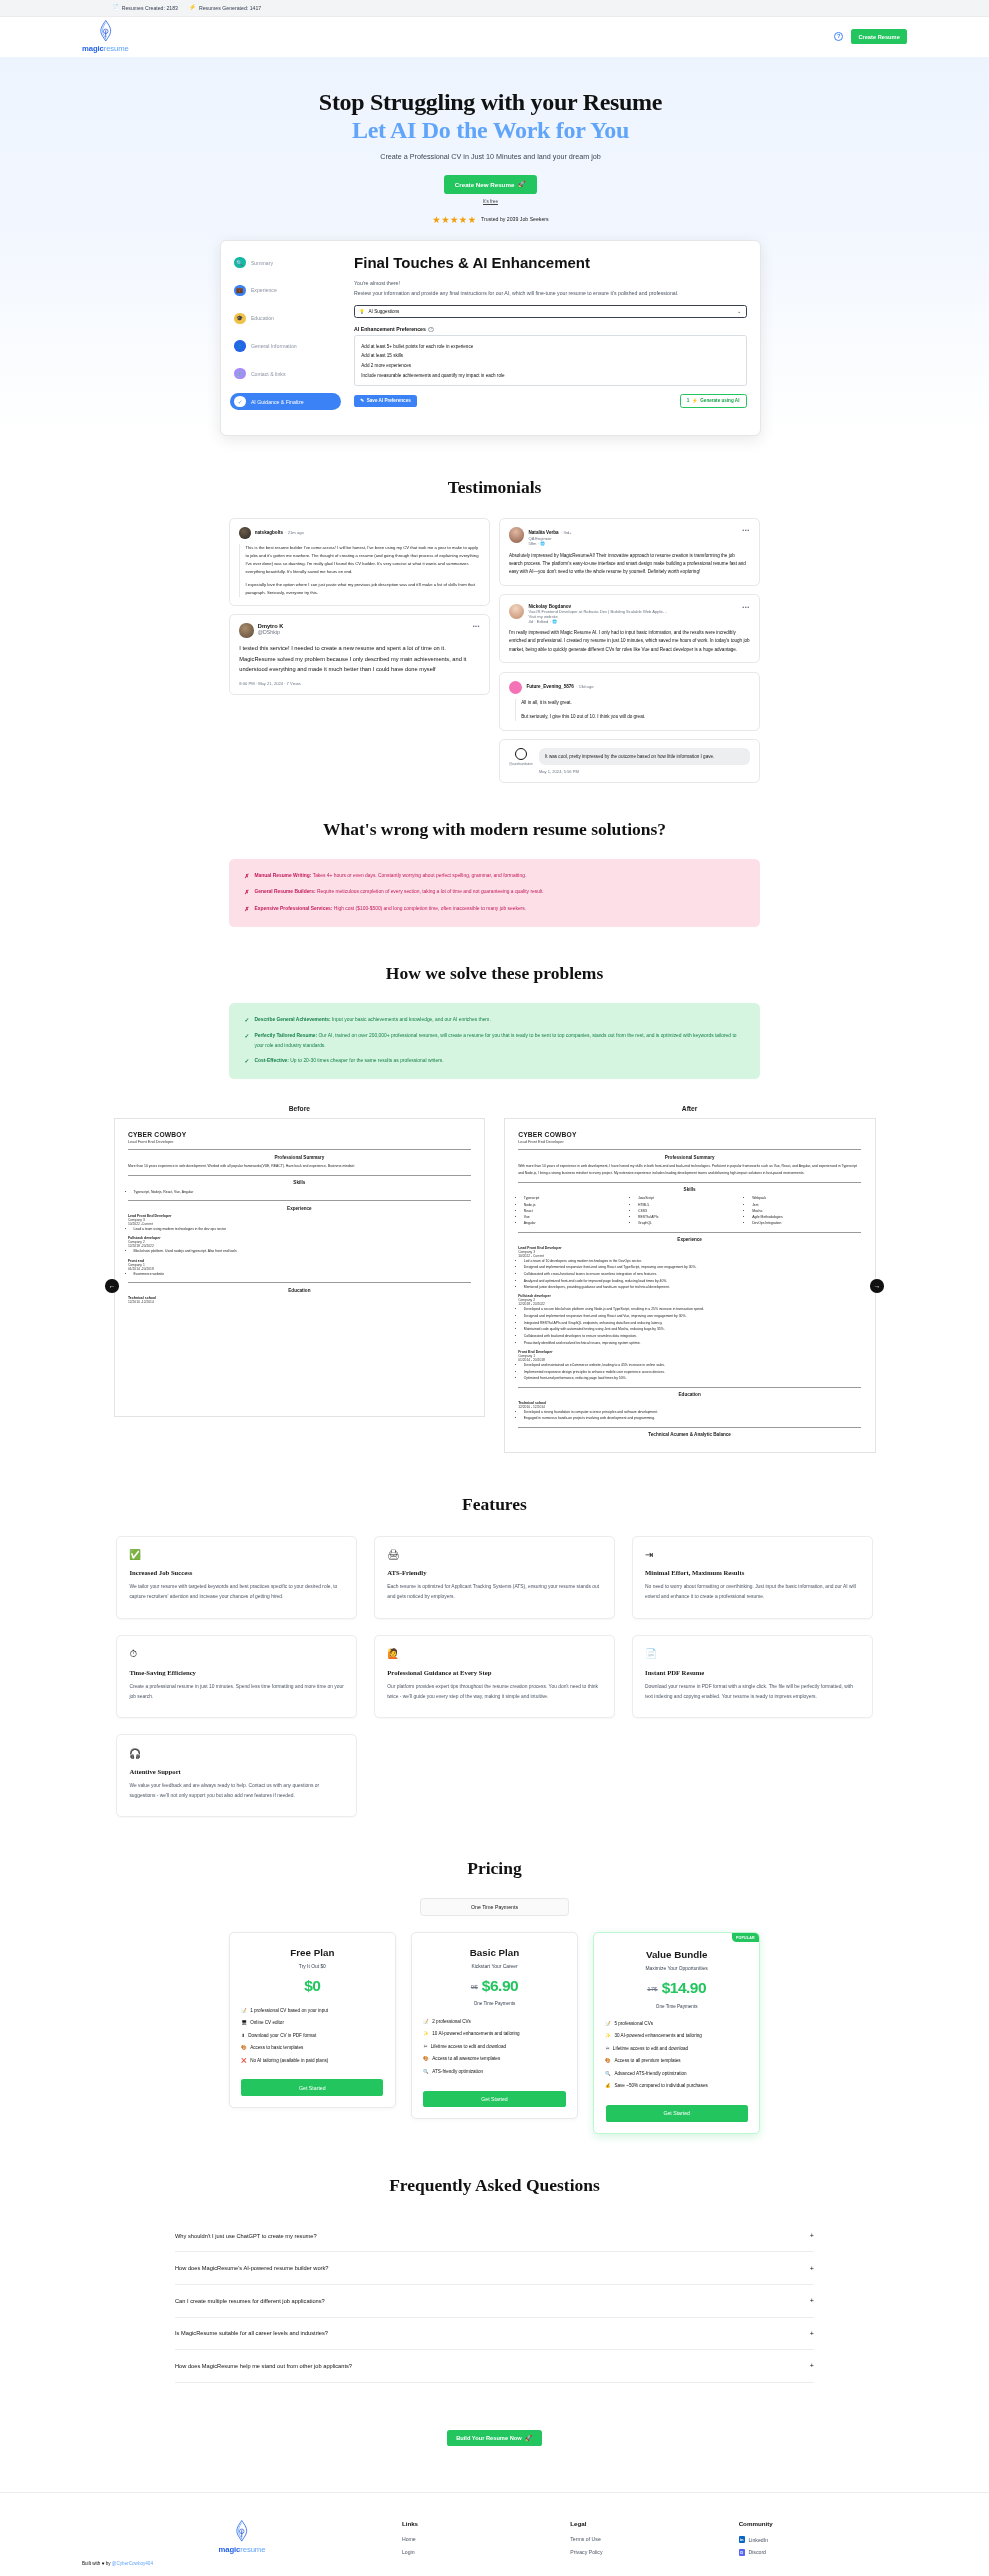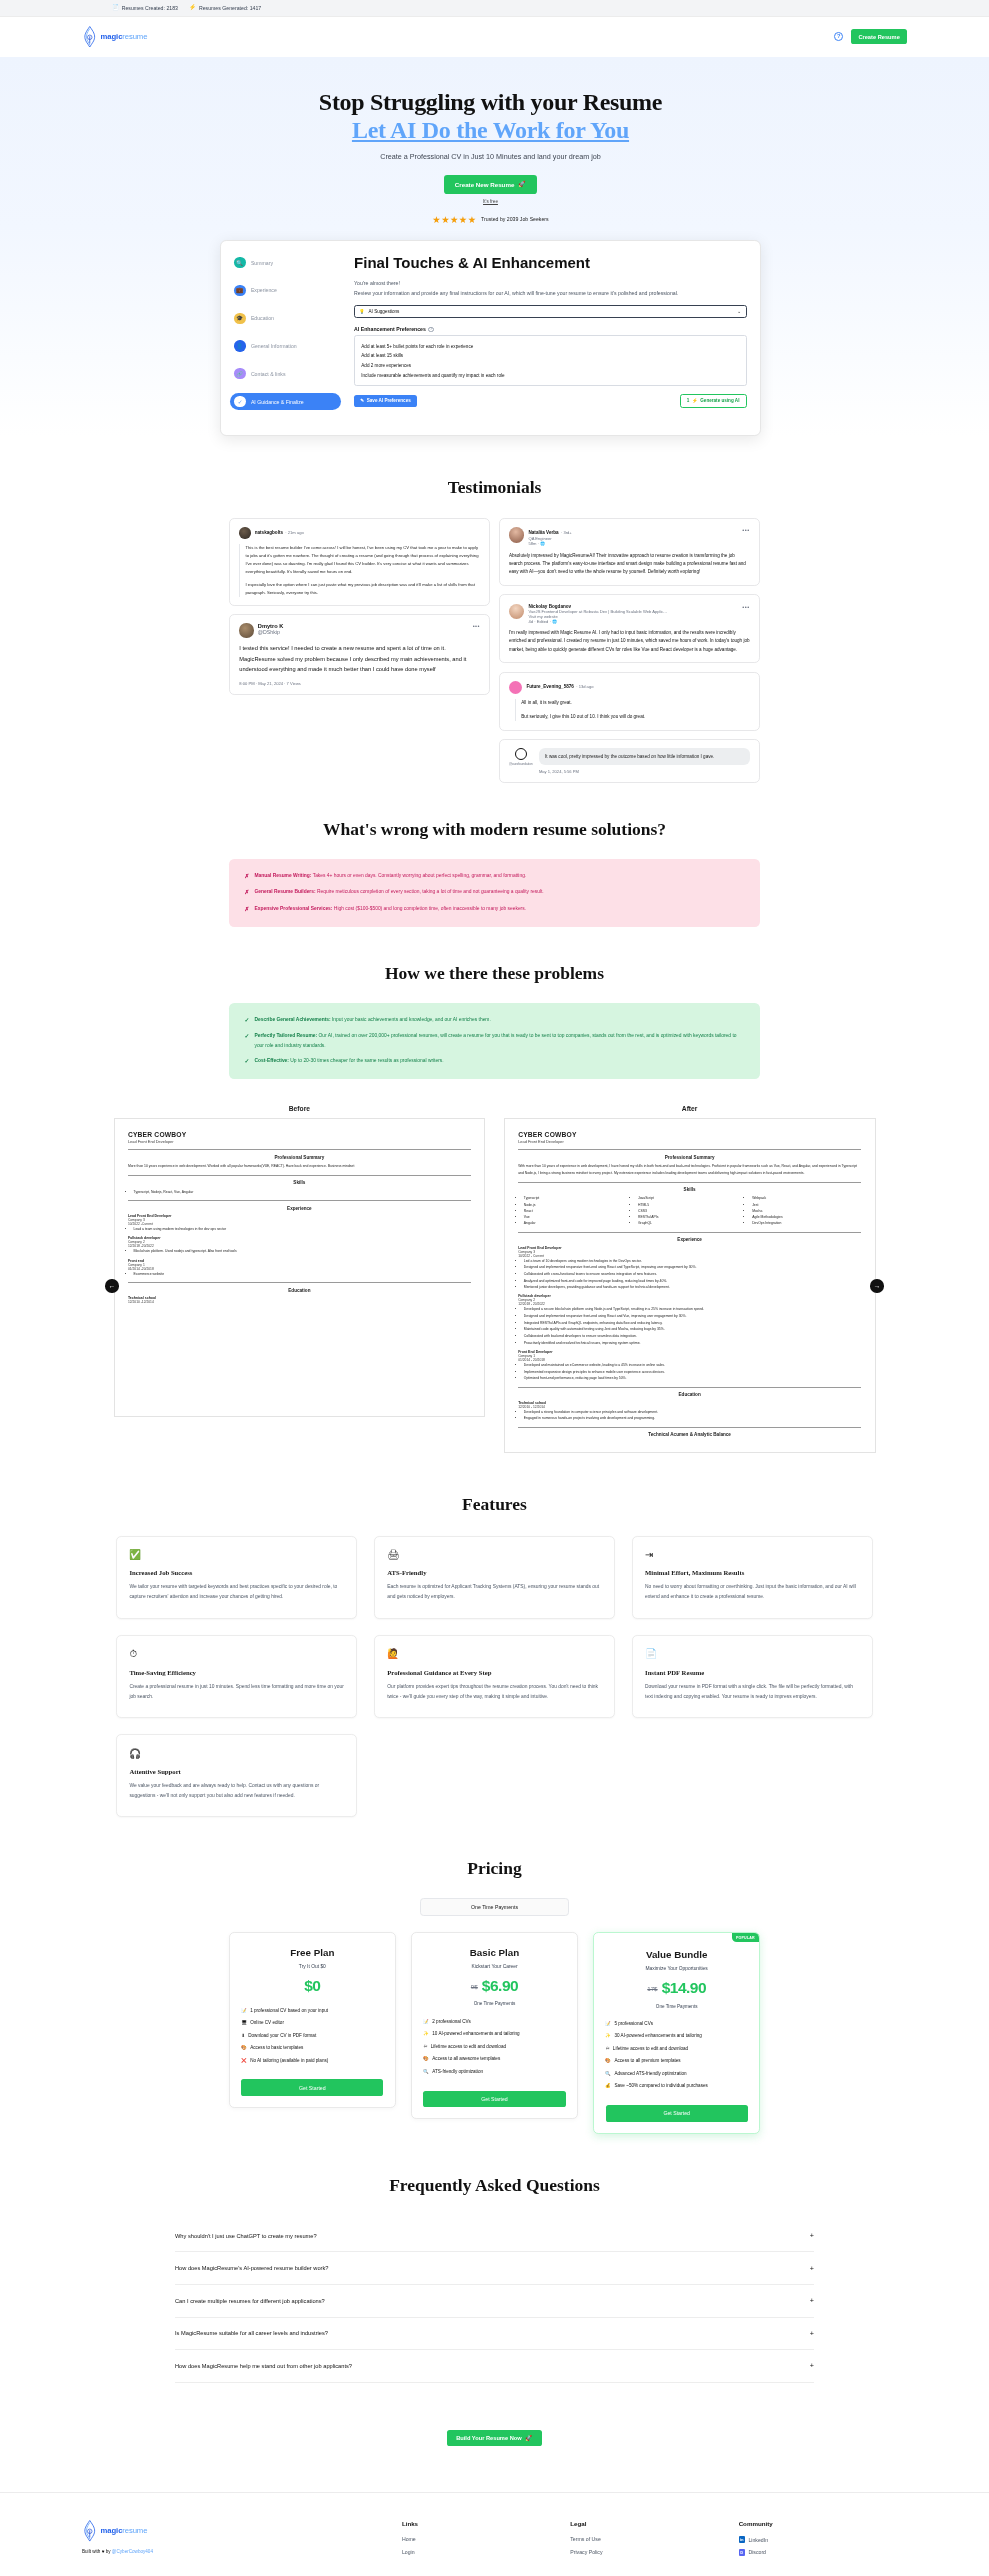--- a/index.html
+++ b/index.html
@@ -29,21 +29,21 @@
 
   
   .header {
     height: 40px;
     background: #fff;
     display: flex;
     align-items: center;
     padding: 0 82px;
     justify-content: space-between;
   }
-  .brand { display: flex; align-items: center; gap: 3.1px; }
+  .brand { display: flex; align-items: center; gap: 3.1px; flex-direction: column; }
   .brand .logo-mark { width: 15.5px; height: 21.6px; display:block; }
   .brand .logo-text { font-size: 7.7px; font-weight: 700; letter-spacing: -0.1px; }
   .brand .logo-text .m { color: #2563eb; }
   .brand .logo-text .r { color: #60a5fa; font-weight: 400; }
   .header-right { display: flex; align-items: center; gap: 8.2px; }
   .help-icon {
     width: 8.8px; height: 8.8px; border-radius: 50%;
     border: 0.7px solid #3b82f6; color: #3b82f6;
     font-size: 5.7px; display:flex; align-items:center; justify-content:center;
     font-weight: 700;
@@ -62,21 +62,21 @@
     text-align: center;
   }
   .hero h1 {
     font-family: "Liberation Serif", serif;
     font-size: 24px;
     font-weight: 700;
     letter-spacing: -0.3px;
     color: #111;
     line-height: 1.18;
   }
-  .hero h1 .accent { color: #60a5fa; text-decoration: underline; }
+  .hero h1 .accent { color: #60a5fa; }
   .hero .sub {
     margin-top: 8.2px;
     font-size: 7.2px;
     color: #3f4652;
   }
   .hero .cta-wrap { margin-top: 13.4px; }
   .hero .cta {
     background: #22c55e; color: #fff; border: none;
     border-radius: 3.1px; font-size: 6.2px; font-weight: 600;
     padding: 5.7px 11.3px; cursor: pointer;
@@ -510,21 +510,21 @@
     <span class="txt"><b>General Resume Builders:</b> Require meticulous completion of every section, taking a lot of time and not guaranteeing a quality result.</span>
   </div>
       <div class="c-item">
     <span class="mark">✗</span>
     <span class="txt"><b>Expensive Professional Services:</b> High cost ($100-$500) and long completion time, often inaccessible to many job seekers.</span>
   </div>
     </div>
 </div>
 
 <div class="band">
-  <div class="sec-title">How we there these problems</div>
+  <div class="sec-title">How we solve these problems</div>
   <div class="callout good" id="solutions-list">
       <div class="c-item">
     <span class="mark">✓</span>
     <span class="txt"><b>Describe General Achievements:</b> Input your basic achievements and knowledge, and our AI enriches them.</span>
   </div>
       <div class="c-item">
     <span class="mark">✓</span>
     <span class="txt"><b>Perfectly Tailored Resume:</b> Our AI, trained on over 200,000+ professional resumes, will create a resume for you that is ready to be sent to top companies, stands out from the rest, and is optimized with keywords tailored to your role and industry standards.</span>
   </div>
       <div class="c-item">

